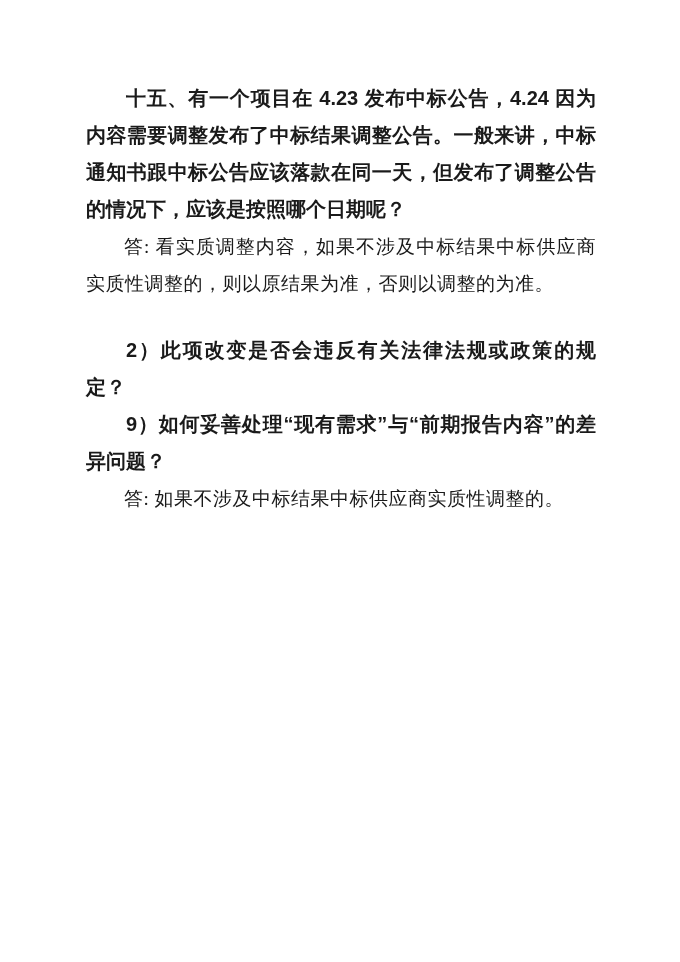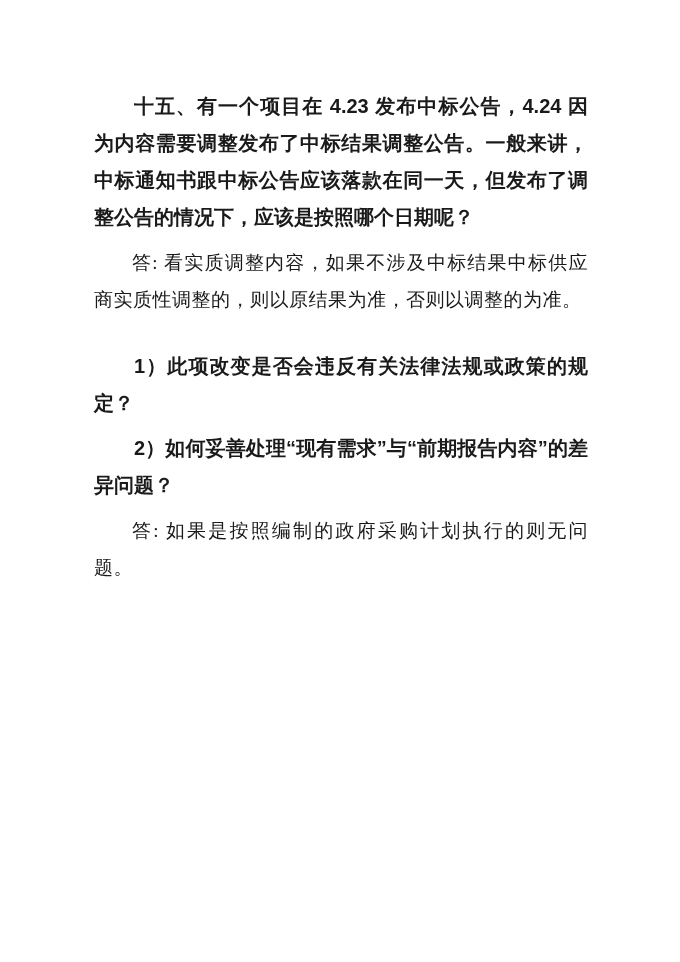--- a/index.html
+++ b/index.html
@@ -13,21 +13,21 @@
     overflow: hidden;
   }
   .doc {
     box-sizing: border-box;
     width: 680px;
     height: 962px;
     padding: 80px 84px 0 86px;
     color: #1a1a1a;
   }
   p {
-    margin: 8px;
+    margin: 0;
     text-indent: 2em;
     text-align: justify;
   }
   
   .q {
     font-family: "Liberation Sans", "DejaVu Sans", sans-serif;
     font-weight: 700;
     font-size: 20px;
     line-height: 37px;
   }
@@ -47,19 +47,19 @@
 <body>
 
 <div class="doc">
 
   <section>
     <p class="q">十五、有一个项目在 4.23 发布中标公告，4.24 因为内容需要调整发布了中标结果调整公告。一般来讲，中标通知书跟中标公告应该落款在同一天，但发布了调整公告的情况下，应该是按照哪个日期呢？</p>
     <p class="a">答: 看实质调整内容，如果不涉及中标结果中标供应商实质性调整的，则以原结果为准，否则以调整的为准。</p>
   </section>
 
   <section class="sec">
-    <p class="q">1）此项改变是否会违反有关法律法规或政策的规定？</p>
-    <p class="q">2）如何妥善处理“现有需求”与“前期报告内容”的差异问题？</p>
-    <p class="a">答: 如果是按照编制的政府采购计划执行的则无问题。</p>
+    <p class="q">2）此项改变是否会违反有关法律法规或政策的规定？</p>
+    <p class="q">9）如何妥善处理“现有需求”与“前期报告内容”的差异问题？</p>
+    <p class="a">答: 如果不涉及中标结果中标供应商实质性调整的。</p>
   </section>
 
 
 </div>
 
 </body></html>

